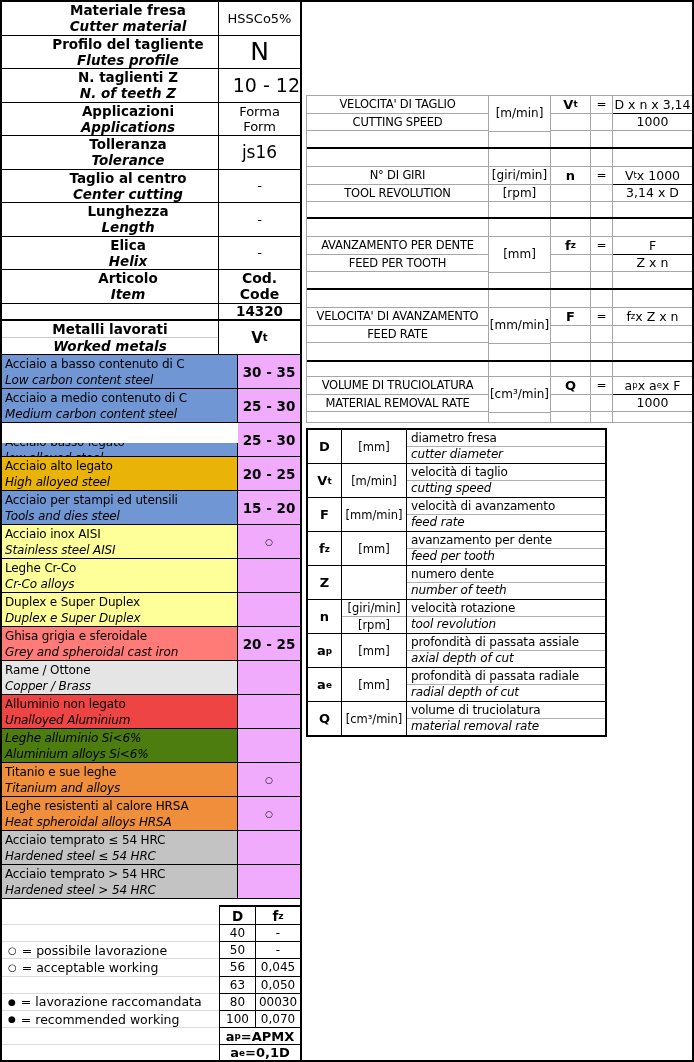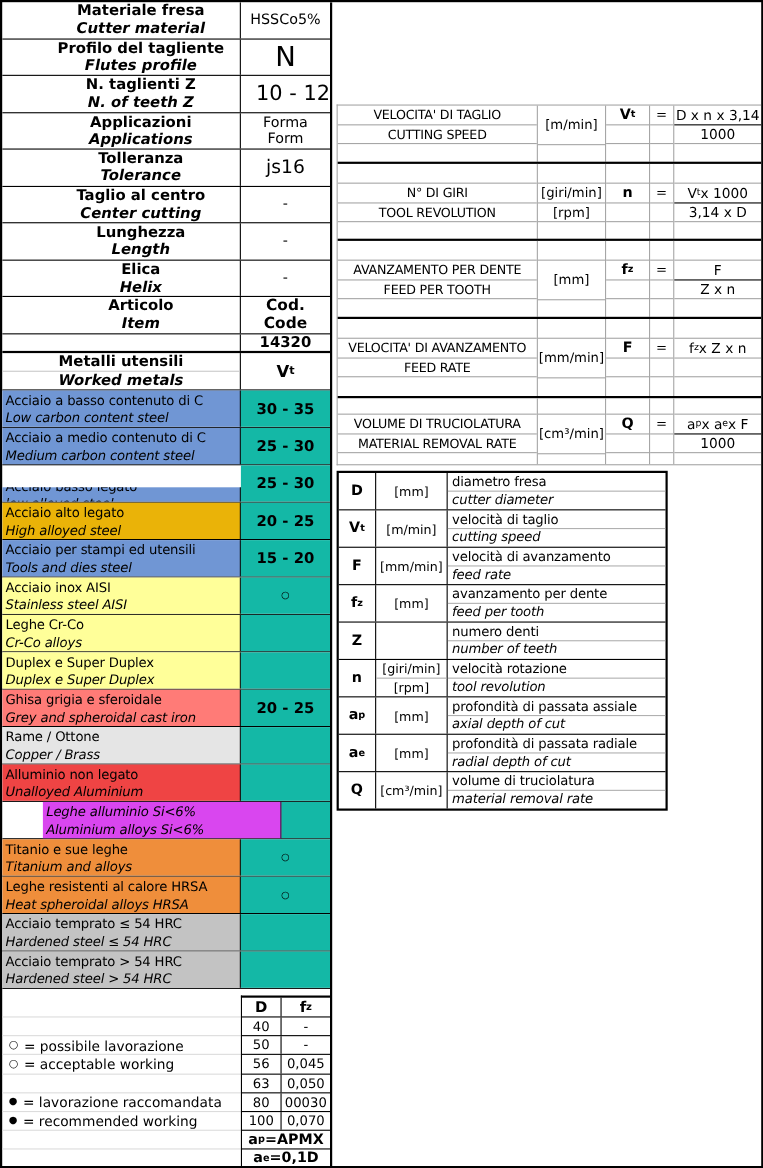--- a/index.html
+++ b/index.html
@@ -35,28 +35,28 @@
   .mhead { display:flex; height:34px; border-bottom:1px solid #000; }
   .mhead .mhl { width:217px; border-right:1px solid #000; display:flex; flex-direction:column; }
   .mh-it { height:17px; border-bottom:1px solid #C9C9C9; font-weight:bold; font-size:13.5px;
            display:flex; align-items:center; justify-content:center; }
   .mh-en { flex:1; font-weight:bold; font-style:italic; font-size:13.5px;
            display:flex; align-items:center; justify-content:center; }
   .mh-vt { flex:1; display:flex; align-items:center; justify-content:center;
            font-weight:bold; font-size:15px; }
 
   .mrow { display:flex; height:34px; border-bottom:1px solid #000; }
-  .ml { width:217px; border-right:1px solid #000; display:flex; flex-direction:column;
+  .ml { width:236px; border-right:1px solid #000; display:flex; flex-direction:column;
         justify-content:center; padding-left:3px; overflow:hidden; }
   .mit { font-size:12px; line-height:16px; letter-spacing:-0.15px; white-space:nowrap; }
   .men { font-size:12px; line-height:16px; letter-spacing:-0.15px; font-style:italic; white-space:nowrap; }
   [data-style="italic"] { font-style:italic; }
   [data-style="upright"] { font-style:normal; }
   .mv { flex:1; display:flex; align-items:center; justify-content:center;
-        font-weight:bold; font-size:13.5px; background:#14b8a6; }
+        font-weight:bold; font-size:13.5px; background:#f0abfc; }
   .mv[data-style="circle"] { font-size:9px; font-weight:normal; }
 
   .gap { height:6px; }
 
   
   .bottom { flex:1; display:flex; }
   .leg { width:217px; display:flex; flex-direction:column; }
   .lr { border-bottom:1px solid #DCDCDC; display:flex; align-items:center;
         padding-left:6px; gap:5px; font-size:12.5px; height:17.2px; white-space:nowrap; }
   .lr.l0 { height:20px; }
@@ -215,21 +215,21 @@
       </div>
     </div>
 
     <div class="crow">
       <div class="cl"></div>
       <div class="cv">14320</div>
     </div>
 
     <div class="mhead">
       <div class="mhl">
-        <div class="mh-it">Metalli utensili</div>
+        <div class="mh-it">Metalli lavorati</div>
         <div class="mh-en">Worked metals</div>
       </div>
       <div class="mh-vt">V<sub>t</sub></div>
     </div>
 
     <div class="mrow">
       <div class="ml" style="background-color: rgb(112, 150, 212);">
         <div class="mit">Acciaio a basso contenuto di C</div>
         <div class="men">Low carbon content steel</div>
       </div>
@@ -299,21 +299,21 @@
       <div class="mv"></div>
     </div>
     <div class="mrow">
       <div class="ml" style="background-color: #ef4444;">
         <div class="mit">Alluminio non legato</div>
         <div class="men">Unalloyed Aluminium</div>
       </div>
       <div class="mv"></div>
     </div>
     <div class="mrow">
-      <div class="ml" style="background-color: #d946ef; margin-left: 37px;">
+      <div class="ml" style="background-color: #4d7c0f;">
         <div class="mit" data-style="italic">Leghe alluminio Si&lt;6%</div>
         <div class="men">Aluminium alloys Si&lt;6%</div>
       </div>
       <div class="mv"></div>
     </div>
     <div class="mrow">
       <div class="ml" style="background-color: rgb(239, 142, 59);">
         <div class="mit">Titanio e sue leghe</div>
         <div class="men">Titanium and alloys</div>
       </div>
@@ -602,21 +602,21 @@
         <div class="gi">avanzamento per dente</div>
         <div class="ge" data-style="upright">feed per tooth</div>
       </div>
     </div>
     <div class="grow">
       <div class="gs">Z</div>
       <div class="gu">
           <div></div>
         </div>
       <div class="gd">
-        <div class="gi">numero denti</div>
+        <div class="gi">numero dente</div>
         <div class="ge" data-style="italic">number of teeth</div>
       </div>
     </div>
     <div class="grow">
       <div class="gs">n</div>
       <div class="gu gu-split">
         <div>[giri/min]</div>
         <div>[rpm]</div>
       </div>
       <div class="gd">

